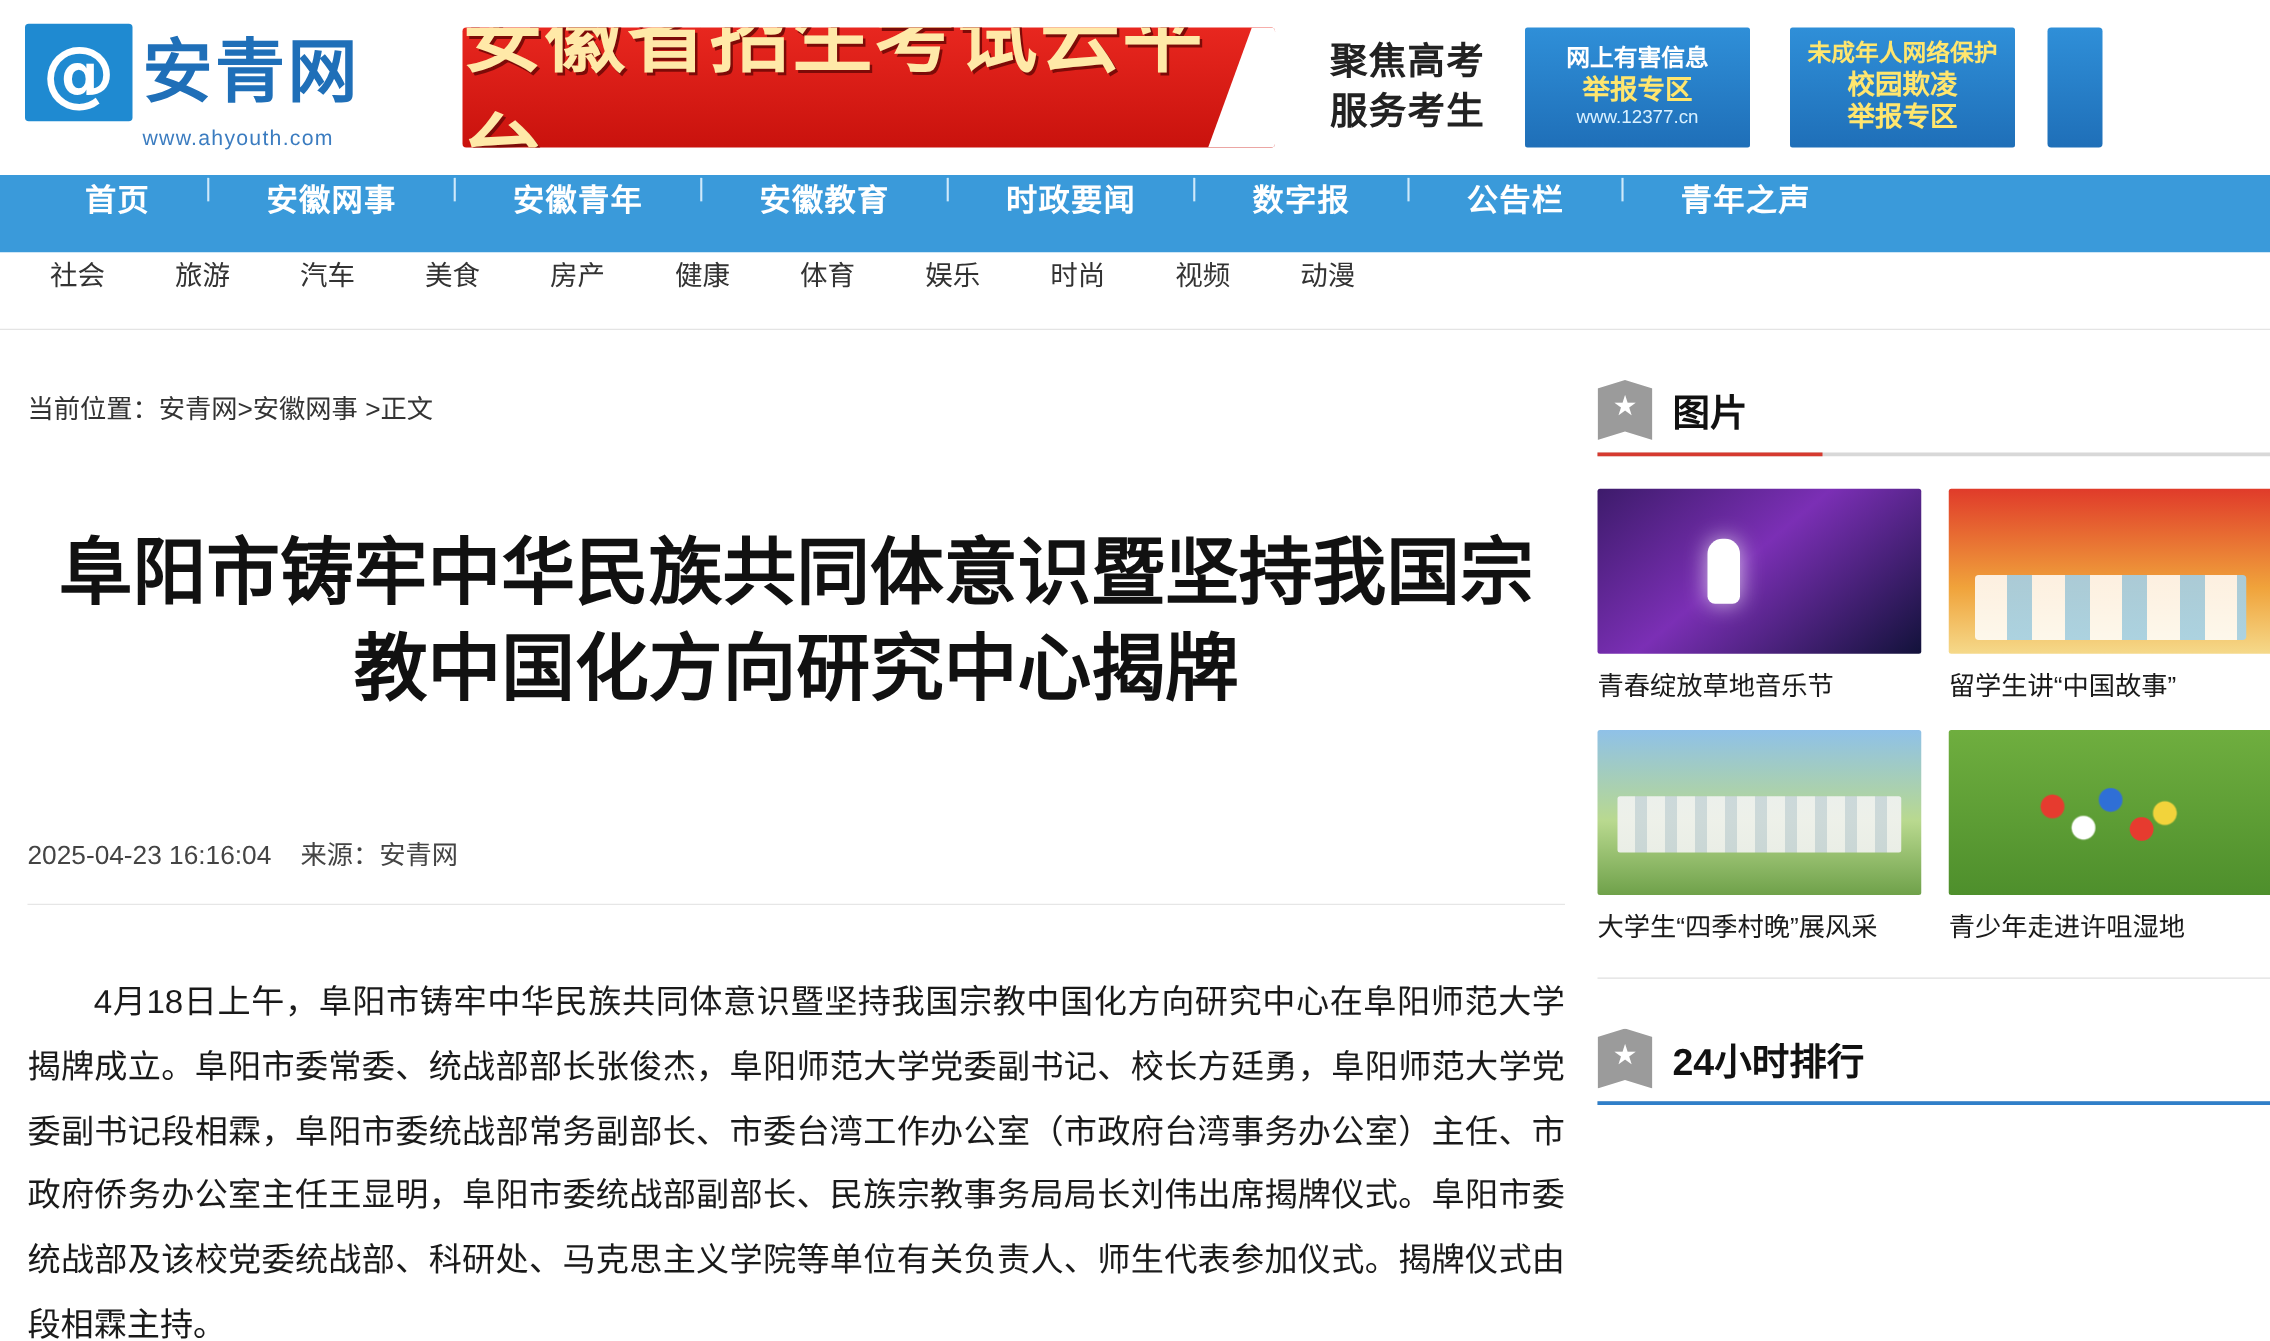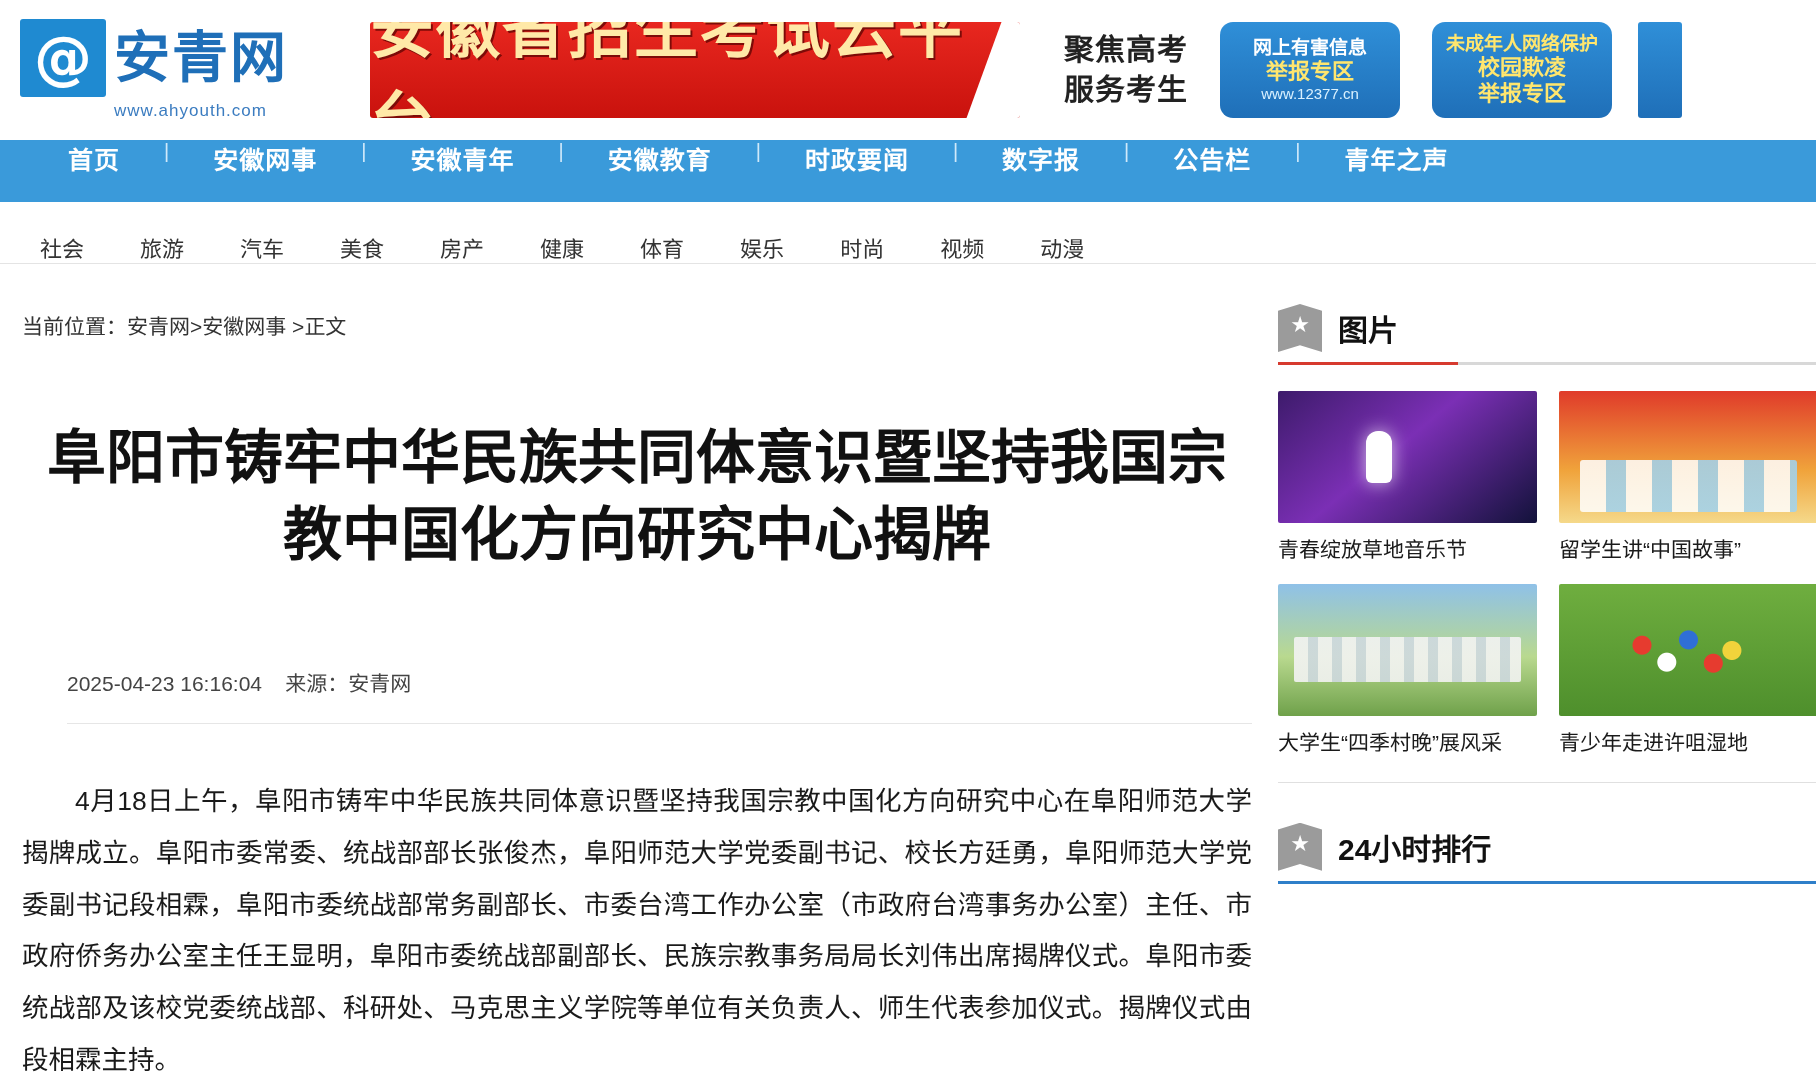--- a/index.html
+++ b/index.html
@@ -83,21 +83,21 @@
     font-weight: bold;
     line-height: 1.35;
     letter-spacing: 1px;
     flex: 0 0 auto;
   }
   .badge {
     flex: 0 0 auto;
     margin-left: 32px;
     width: 180px; height: 96px;
     background: linear-gradient(180deg,#2f8fd8 0%, #1f6fb8 100%);
-    border-radius: 13px;
+    border-radius: 2px;
     color: #ffffff;
     display: flex; flex-direction: column; align-items: center; justify-content: center;
     font-weight: bold;
     line-height: 1.18;
     font-size: 19px;
     text-align: right;
   }
   .badge .b1 { color:#ffffff; }
   .badge .b2 { color:#ffe66e; font-size: 22px; }
   .badge .b3 { color:#d9f1ff; font-size: 15px; font-weight: normal; }
@@ -130,21 +130,21 @@
   }
   .mainnav .sep { color: #cfe9fa; font-size: 20px; }
 
   
   .subnav {
     width: 100%;
     height: 62px;
     background: #ffffff;
     border-bottom: 1px solid #e4e4e4;
     display: flex;
-    align-items: flex-end;
+    align-items: flex-start;
     padding-left: 40px;
   }
   .subnav a {
     color: #333333;
     font-size: 22px;
     text-decoration: none;
     margin-right: 56px;
     white-space: nowrap;
   }
 
@@ -172,21 +172,20 @@
     line-height: 1.32;
     text-align: center;
     padding: 10px 16px 0 16px;
     letter-spacing: 0px;
   }
   .meta {
     font-size: 21px;
     color: #444;
     padding: 52px 0 26px 0;
     border-bottom: 1px solid #e6e6e6;
-    margin-left: 45px;
   }
   .article {
     font-size: 26.5px;
     line-height: 1.95;
     color: #1a1a1a;
     padding-top: 26px;
     text-align: justify;
     text-indent: 2em;
   }
 

